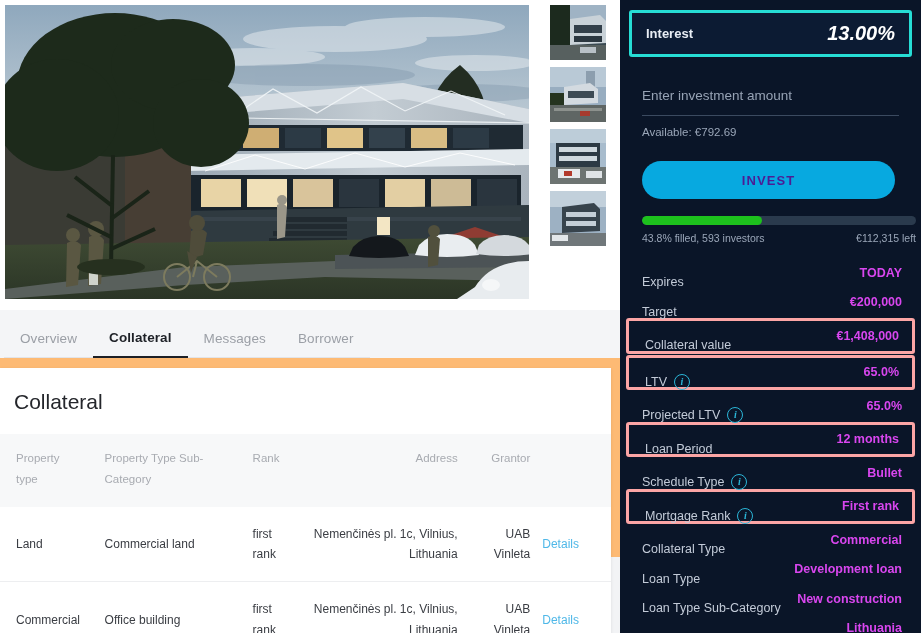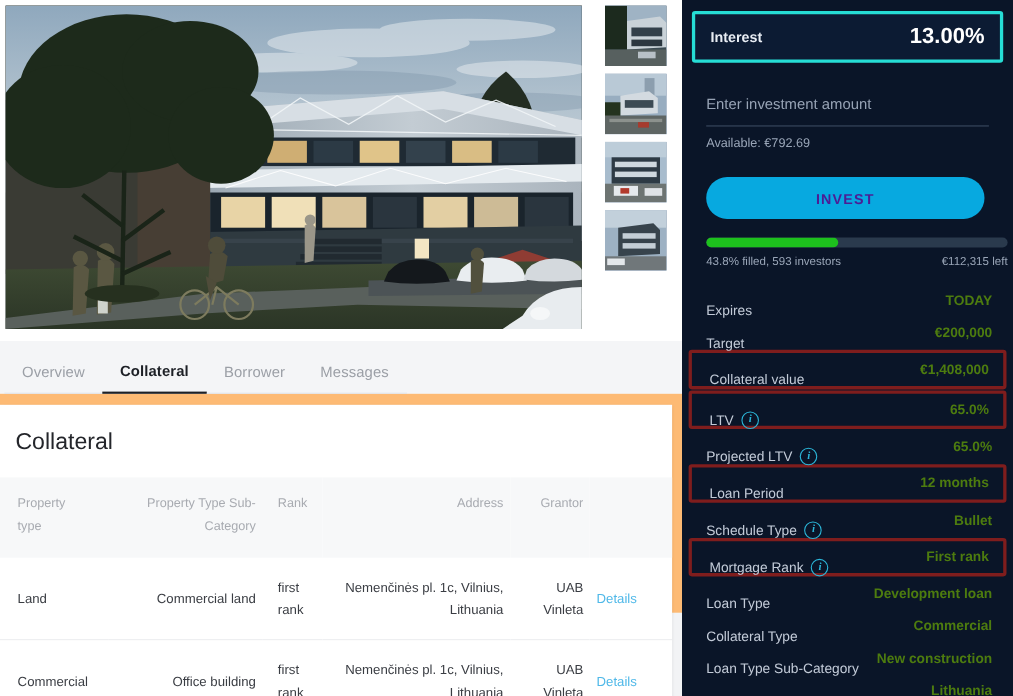--- a/index.html
+++ b/index.html
@@ -109,21 +109,21 @@
   }
   #collateral-table td {
     font-size: 12px;
     color: #3a3d43;
     padding: 17px 6px;
     line-height: 1.7;
     border-bottom: 1px solid #edeef0;
     vertical-align: middle;
   }
   .col-ptype  { width: 95px; text-align: left;  padding-left: 16px !important; }
-  .col-psub   { width: 135px; text-align: right; }
+  .col-psub   { width: 135px; text-align: left; }
   .col-rank   { width: 52px;  text-align: left;  padding-left: 14px !important; }
   .col-addr   { width: 165px; text-align: right; }
   .col-grant  { width: 70px;  text-align: right; }
   .col-det    { width: 72px;  text-align: left; padding-right: 16px !important; }
   .details-link {
     color: #4fb8e8;
     font-size: 12px;
     cursor: pointer;
   }
 
@@ -166,21 +166,21 @@
     display: flex;
     align-items: center;
     justify-content: space-between;
     padding: 0 14px;
     background: #0c1b33;
   }
   #interest-box .i-label {
     font-size: 13px; font-weight: bold; color: #e8edf4;
   }
   #interest-box .i-value {
-    font-size: 20px; font-weight: bold; color: #ffffff;
+    font-size: 20px; font-weight: bold; color: #ffffff; font-style: italic;
   }
 
   #amount-field {
     position: absolute;
     left: 22px; top: 86px;
     width: 257px;
   }
   #amount-input {
     width: 100%;
     background: transparent;
@@ -254,27 +254,27 @@
     font-size: 12.5px;
     color: #c3cbd8;
     display: flex;
     align-items: center;
     gap: 7px;
     margin-top: 19px;
   }
   .drow .d-value {
     font-size: 12.5px;
     font-weight: bold;
-    color: #4d7c0f;
+    color: #d946ef;
     text-align: right;
     white-space: nowrap;
   }
   .hl-wrap {
     margin: 1px 6px;
-    border: 3px solid #7f1d1d;
+    border: 3px solid #fca5a5;
     border-radius: 3px;
   }
   .hl-wrap .drow { padding-left: 16px; padding-right: 13px; }
 </style>
 </head>
 <body>
 
 <div id="left-column">
 
   <div id="gallery">
@@ -473,22 +473,22 @@
           <rect x="0" y="42" width="56" height="13" fill="#70777a"></rect>
           <rect x="2" y="44" width="16" height="6" fill="#e3e7ea"></rect>
         </svg>
       </div>
     </div>
   </div>
 
   <div id="tabs">
     <div class="tab">Overview</div>
     <div class="tab active">Collateral</div>
+    <div class="tab">Messages</div>
     <div class="tab">Borrower</div>
-    <div class="tab">Messages</div>
   </div>
 
   <div id="collateral-card">
     <div id="collateral-title">Collateral</div>
 
     <table id="collateral-table">
       <thead>
         <tr>
           <th class="col-ptype">
             <span>Property</span><br>
@@ -627,30 +627,30 @@
       <div class="drow">
         <span class="d-label">
           <span>Mortgage Rank</span>
           <span class="info-ico cyan">i</span>
         </span>
         <span class="d-value">First rank</span>
       </div>
     </div>
 
     <div class="drow">
+      <span class="d-label">Collateral Type</span>
+      <span class="d-value">Commercial</span>
+    </div>
+
+    <div class="drow">
       <span class="d-label">Loan Type</span>
       <span class="d-value">Development loan</span>
     </div>
 
     <div class="drow">
-      <span class="d-label">Collateral Type</span>
-      <span class="d-value">Commercial</span>
-    </div>
-
-    <div class="drow">
       <span class="d-label">Loan Type Sub-Category</span>
       <span class="d-value">New construction</span>
     </div>
 
     <div class="drow">
       <span class="d-label">Location</span>
       <span class="d-value">Lithuania</span>
     </div>
 
   </div>

